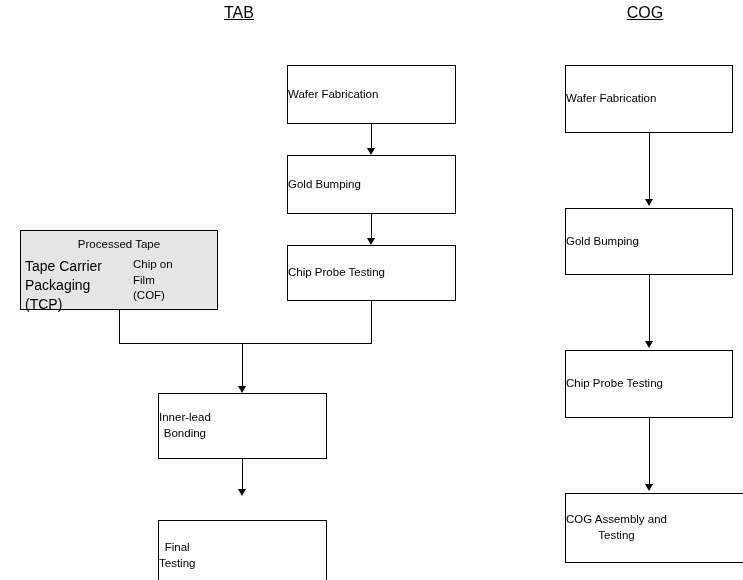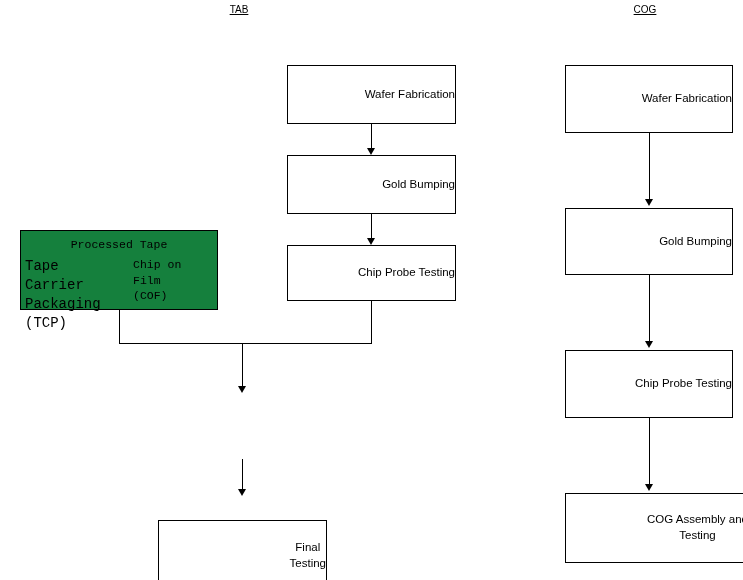--- a/index.html
+++ b/index.html
@@ -10,52 +10,51 @@
   #canvas {
     position: relative;
     width: 743px;
     height: 580px;
     background: #ffffff;
     font-family: "Liberation Sans", sans-serif;
     overflow: hidden;
   }
   .col-title {
     position: absolute;
-    font-size: 10px;
+    font-size: 16px;
     color: #000;
     text-decoration: underline;
     text-align: center;
     white-space: nowrap;
   }
   .node {
     position: absolute;
     box-sizing: border-box;
     border: 1px solid #000;
     background: #fff;
     display: flex;
     align-items: center;
-    justify-content: flex-end;
+    justify-content: flex-start;
     text-align: center;
     font-size: 11.5px;
     color: #000;
     line-height: 1.35;
   }
   .node span {
     display: block;
     white-space: pre-line;
   }
   .tape-node {
     position: absolute;
     box-sizing: border-box;
     border: 1px solid #000;
-    background: #15803d;
+    background: #e5e5e5;
     font-size: 11.5px;
     color: #000;
     line-height: 1.35;
-    font-family: Liberation Mono, monospace;
   }
   .tape-title {
     position: absolute;
     left: 0;
     right: 0;
     top: 6px;
     text-align: center;
     font-size: 11.5px;
   }
   .tape-left {
@@ -130,20 +129,24 @@
 Film
 (COF)</div>
   </div>
 
   <div class="vline" style="left:119px; top:310px; height:33px;"></div>
   <div class="vline" style="left:371px; top:301px; height:42px;"></div>
   <div class="hline" style="left:119px; top:343px; width:253px;"></div>
   <div class="vline" style="left:242px; top:343px; height:45px;"></div>
   <div class="arrowhead" style="left:238px; top:386px;"></div>
 
+  <div class="node" style="left:158px; top:393px; width:169px; height:66px;">
+    <span>Inner-lead
+Bonding</span>
+  </div>
 
   <div class="vline" style="left:242px; top:459px; height:32px;"></div>
   <div class="arrowhead" style="left:238px; top:489px;"></div>
 
   <div class="node" style="left:158px; top:520px; width:169px; height:72px;">
     <span>Final
 Testing</span>
   </div>
 
   <div class="node" style="left:565px; top:65px; width:168px; height:68px;">

